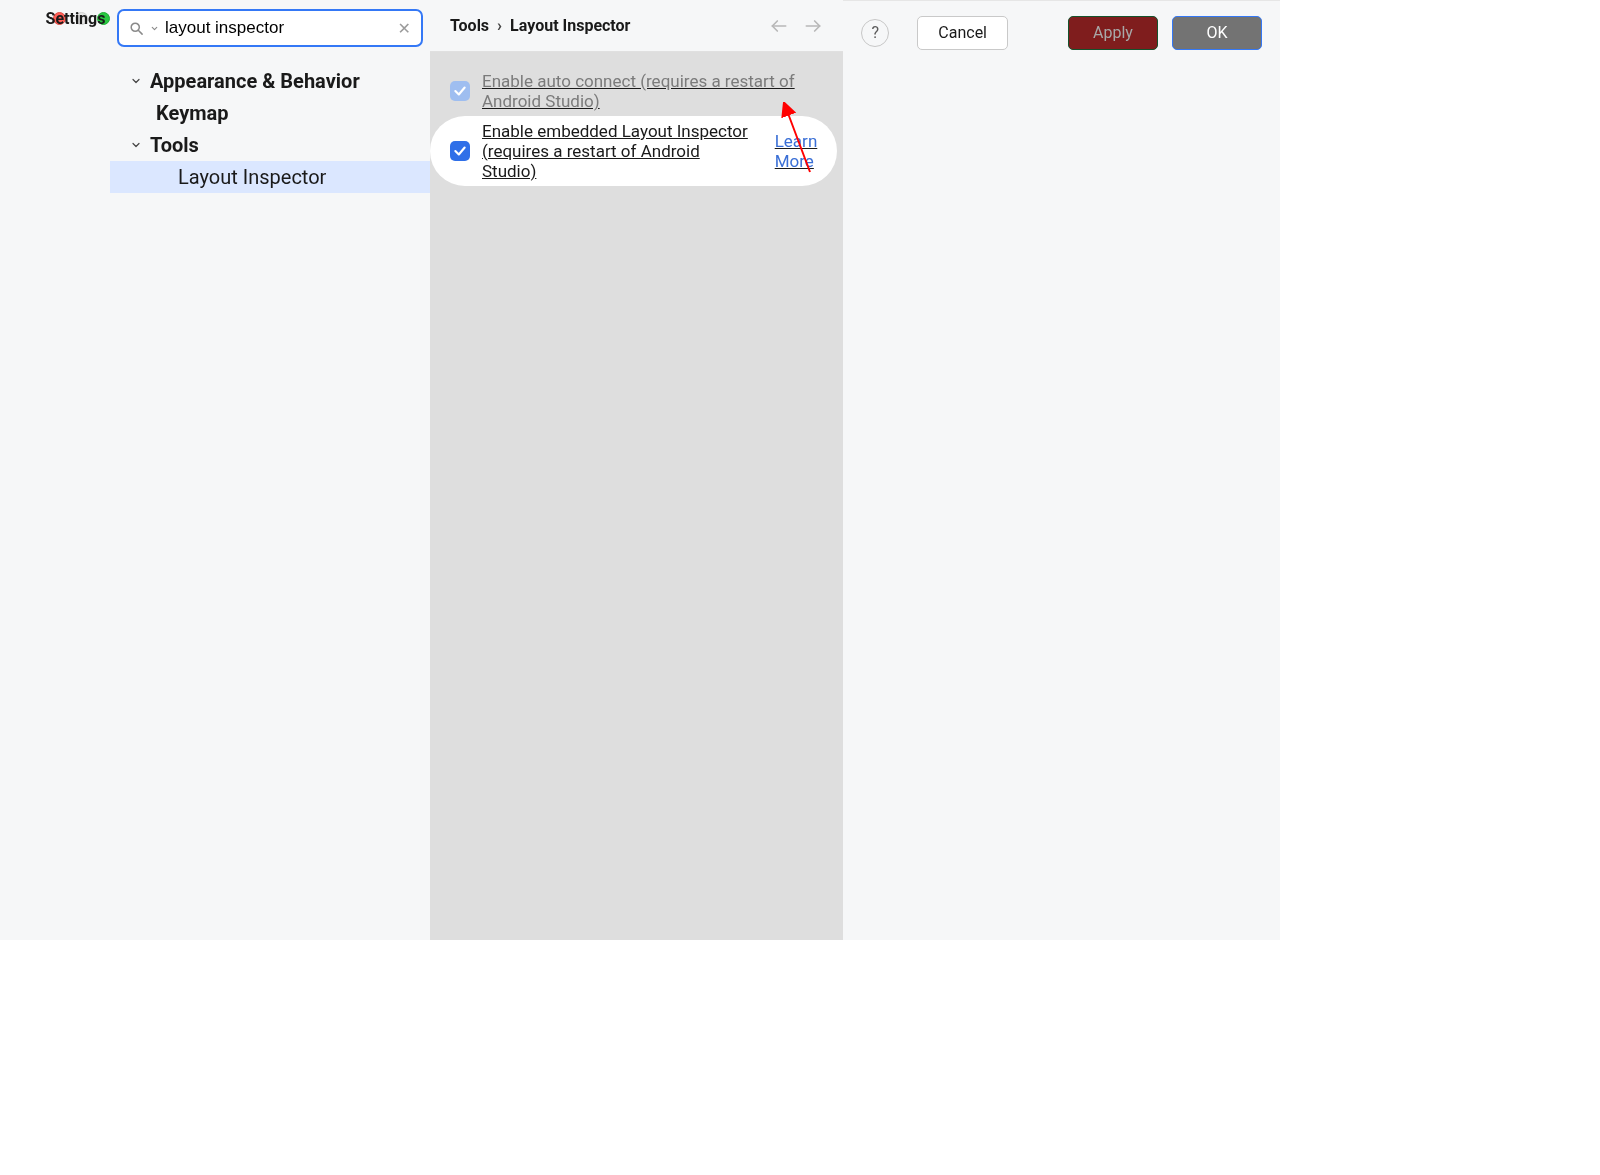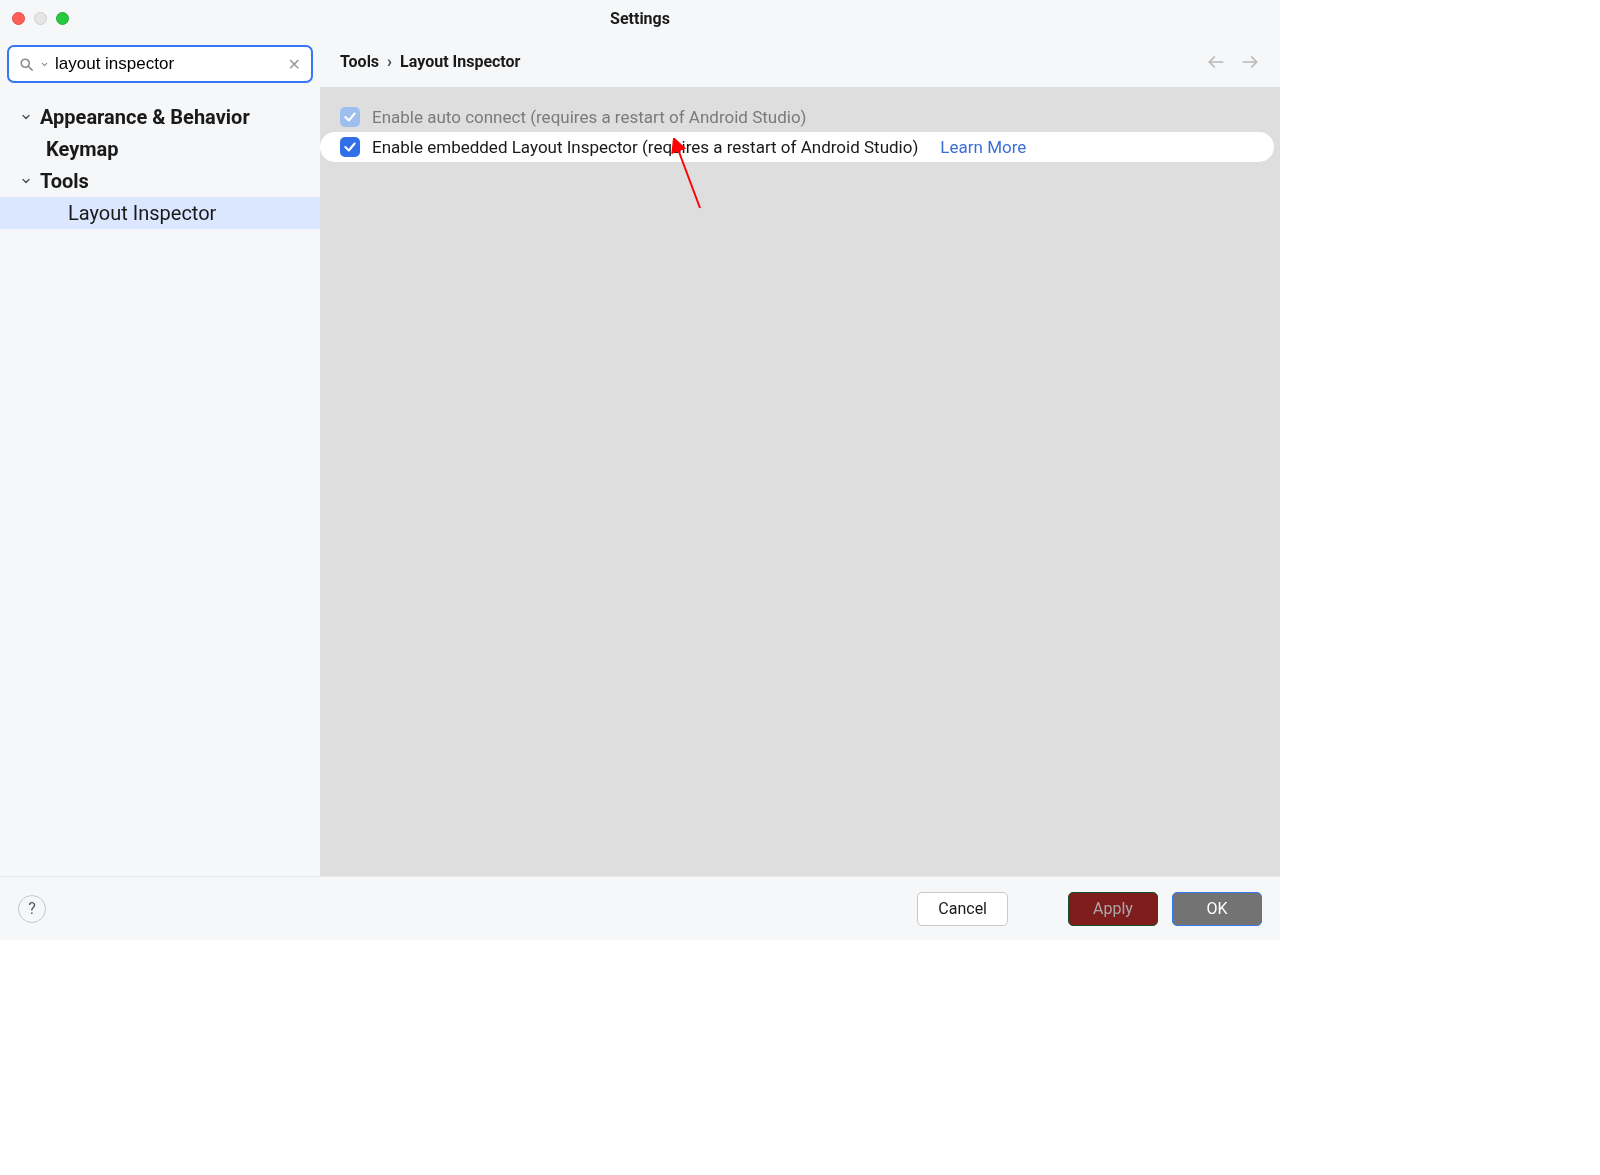--- a/index.html
+++ b/index.html
@@ -10,22 +10,23 @@
     color: #1a1a1a;
     background: #ffffff;
     width: 1280px;
     height: 940px;
     position: relative;
   }
   .window {
     width: 100%;
     height: 100%;
     display: flex;
-    flex-direction: column;
-    background: #f6f7f8;
+    flex-direction: row;
+    background: #f6f7f8;
+    padding-left: 41px;
   }
   .titlebar {
     height: 36px;
     display: flex;
     align-items: center;
     position: relative;
     background: #f6f7f8;
   }
   .traffic {
     display: flex;
@@ -128,20 +129,21 @@
     padding: 14px 0 0 0;
     position: relative;
     overflow: hidden;
   }
   .opt-row {
     display: flex;
     align-items: center;
     gap: 12px;
     padding: 5px 20px;
     font-size: 17px;
+    text-decoration: underline;
   }
   .opt-row.highlight {
     background: #ffffff;
     border-radius: 999px;
     margin-right: 6px;
     position: relative;
   }
   .cbx {
     width: 20px;
     height: 20px;

